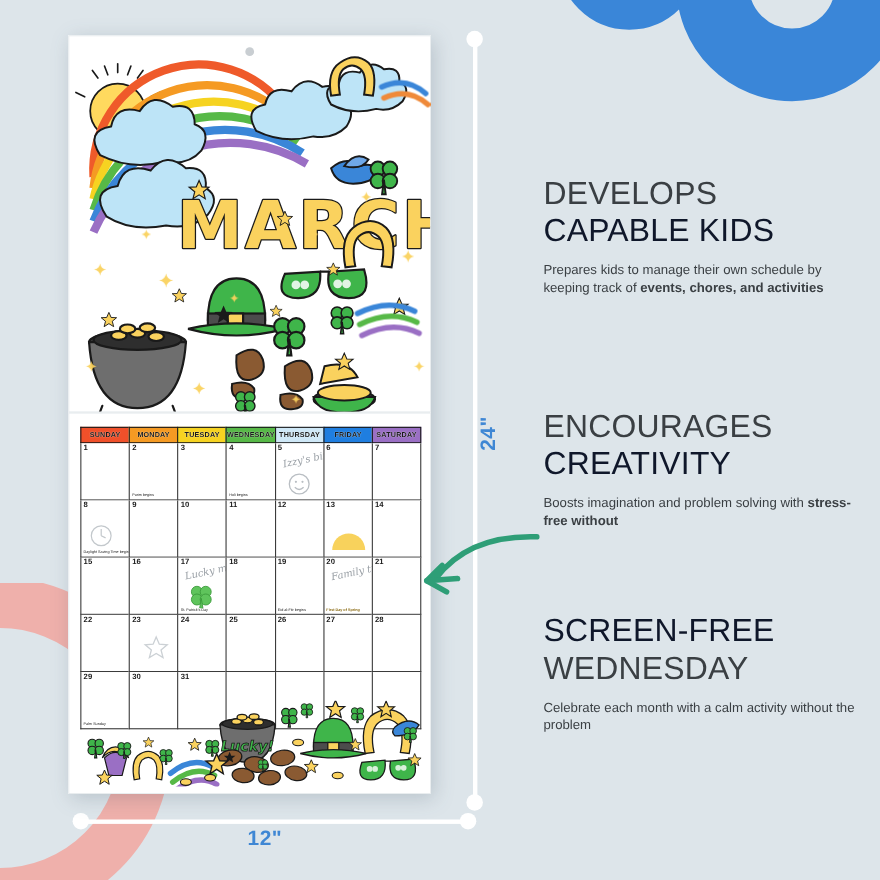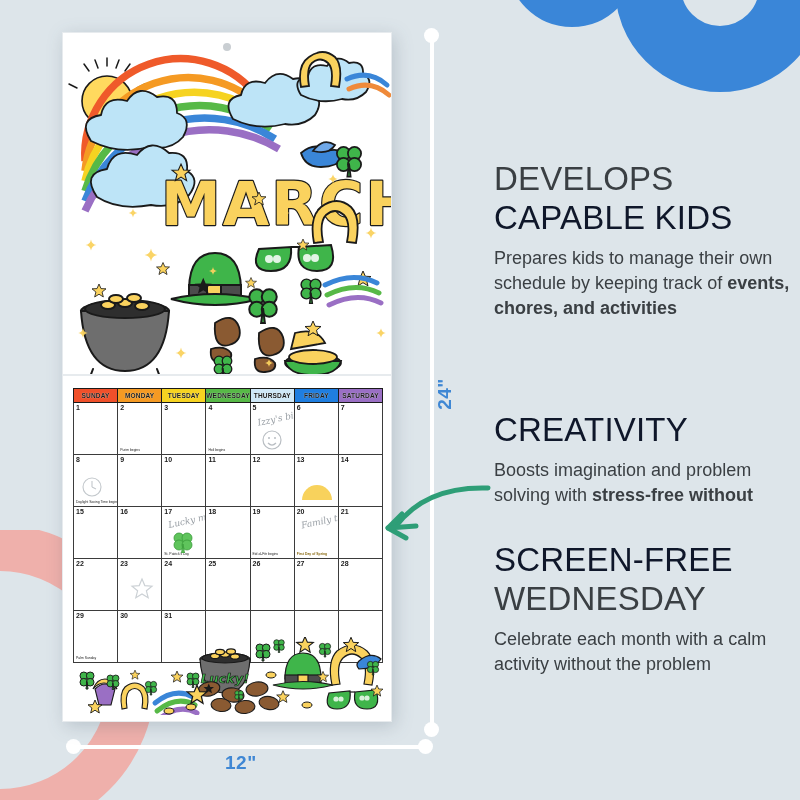--- a/index.html
+++ b/index.html
@@ -125,32 +125,32 @@
   .footer-art {
     position: absolute; left: 10px; bottom: 6px;
     width: 310px; height: 78px;
   }
 
   
   .features { position: absolute; left: 494px; top: 0; width: 300px; height: 800px; }
   .feature { position: absolute; width: 296px; }
   .f1 { top: 160px; }
   .f2 { top: 372px; }
-  .f3 { top: 541px; }
+  .f3 { top: 558px; }
   .f-head {
-    font-size: 33px;
+    font-size: 29px;
     line-height: 1.17;
     font-weight: 400;
     letter-spacing: .2px;
     color: #3a3f43;
   }
   .f-head .accent { color: #0f172a; }
   .f-body {
     margin-top: 9px;
-    font-size: 18px;
+    font-size: 12px;
     line-height: 1.38;
     color: #3a3f43;
   }
   .f-body b { font-weight: 700; }
 
   .arrow-svg { position: absolute; left: 330px; top: 470px; }
 </style>
 </head>
 <body>
 
@@ -624,21 +624,21 @@
       <span>DEVELOPS</span><br>
       <span class="accent">CAPABLE KIDS</span>
     </div>
     <div class="f-body">
       <span>Prepares kids to manage their own schedule by keeping track of </span><b>events, chores, and activities</b>
     </div>
   </div>
 
   <div class="feature f2">
     <div class="f-head">
-      <br>
+      <span>ENCOURAGES</span><br>
       <span class="accent">CREATIVITY</span>
     </div>
     <div class="f-body">
       <span>Boosts imagination and problem solving with </span><b>stress-free without</b>
     </div>
   </div>
 
   <div class="feature f3">
     <div class="f-head">
       <span class="accent">SCREEN-FREE</span><br>

